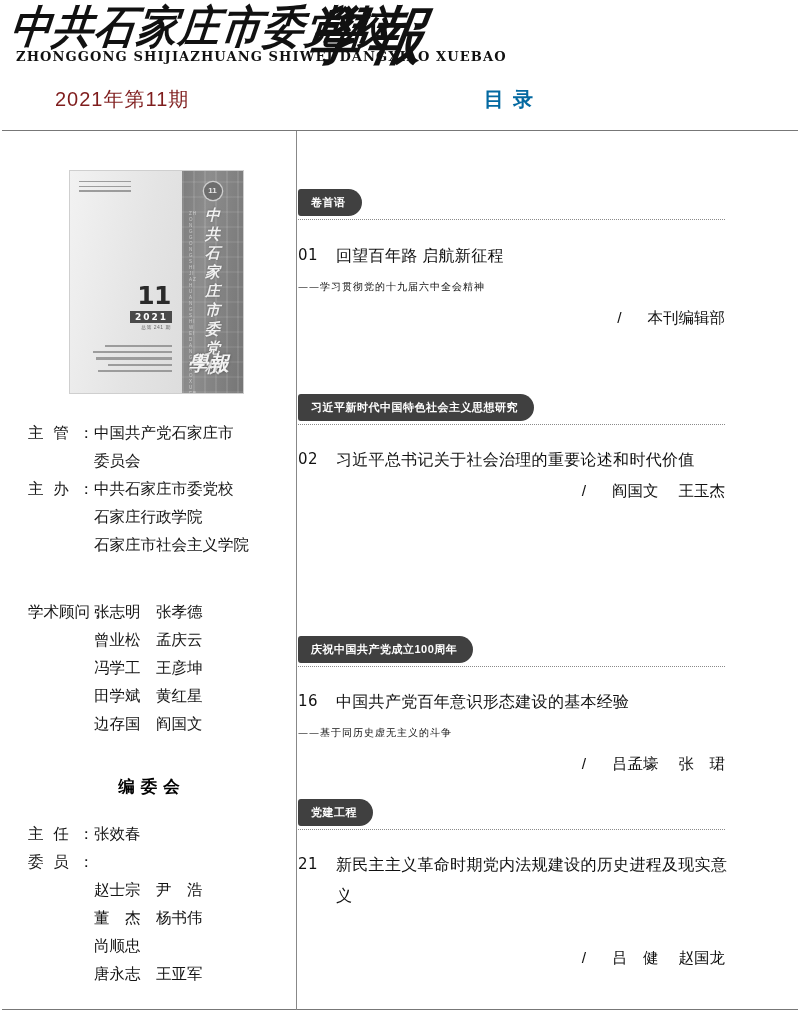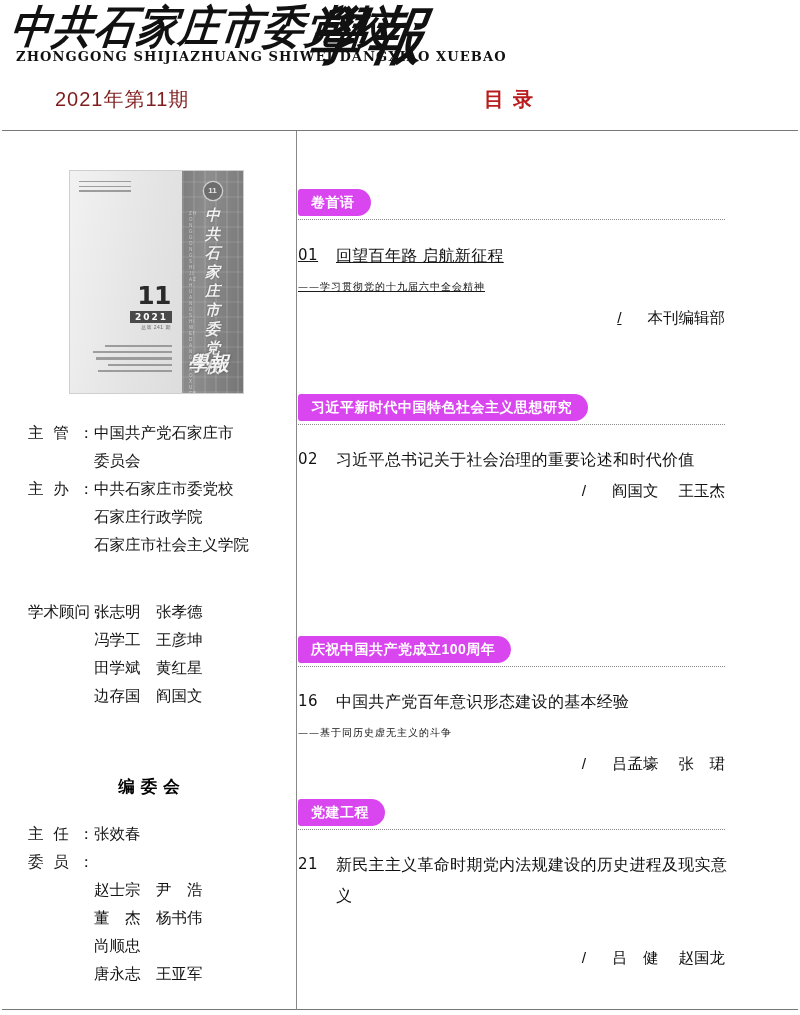--- a/index.html
+++ b/index.html
@@ -75,21 +75,21 @@
     letter-spacing: 1px;
     color: #7f1d1d;
     white-space: nowrap;
   }
   .toc-label {
     position: absolute;
     left: 484px; top: 0;
     font-size: 20px;
     font-weight: 700;
     letter-spacing: 9px;
-    color: #b91c1c;
+    color: #0369a1;
     white-space: nowrap;
   }
 
   
   .rule-top {
     position: absolute;
     left: 2px; top: 130px;
     width: 796px; height: 0;
     border-top: 1.6px solid #777;
   }
@@ -293,23 +293,23 @@
     left: 298px; top: 131px;
     width: 500px; height: 878px;
   }
   .section {
     position: absolute;
     left: 0;
     width: 430px;
   }
   .section-badge {
     display: inline-block;
-    background: #d946ef;
+    background: #404040;
     color: #ffffff;
-    font-size: 14px;
+    font-size: 11px;
     font-weight: 700;
     letter-spacing: 0.5px;
     padding: 3px 16px 4px 13px;
     border-radius: 3px 14px 14px 3px;
     line-height: 20px;
     white-space: nowrap;
   }
   .section-rule {
     margin-top: 3px;
     height: 0;
@@ -435,20 +435,24 @@
     </div>
   </div>
 
   <div class="info-block" style="top:467px;">
     <div class="info-row">
       <span class="info-key-plain" style="padding-left:26px;font-weight:400;">学术顾问：</span>
       <span class="info-val"><span class="n1">张志明</span><span>张孝德</span></span>
     </div>
     <div class="info-row">
       <span class="info-key-plain"></span>
+      <span class="info-val"><span class="n1">曾业松</span><span>孟庆云</span></span>
+    </div>
+    <div class="info-row">
+      <span class="info-key-plain"></span>
       <span class="info-val"><span class="n1">冯学工</span><span>王彦坤</span></span>
     </div>
     <div class="info-row">
       <span class="info-key-plain"></span>
       <span class="info-val"><span class="n1">田学斌</span><span>黄红星</span></span>
     </div>
     <div class="info-row">
       <span class="info-key-plain"></span>
       <span class="info-val"><span class="n1">边存国</span><span>阎国文</span></span>
     </div>
@@ -489,21 +493,21 @@
       <span class="info-val"><span class="n1">唐永志</span><span>王亚军</span></span>
     </div>
   </div>
 </div>
 
 <div class="right-col">
 
   <div class="section" style="top:58px;">
     <div class="section-badge">卷首语</div>
     <div class="section-rule"></div>
-    <div class="entry" style="margin-top:20px;text-decoration:underline;">
+    <div class="entry" style="margin-top:20px;">
       <div class="entry-title">
         <span class="entry-page">01</span>
         <span class="entry-name">回望百年路 启航新征程</span>
       </div>
       <div class="entry-sub">——学习贯彻党的十九届六中全会精神</div>
       <div class="entry-authors">
         <span class="sep">/</span><span class="a">本刊编辑部</span>
       </div>
     </div>
   </div>

